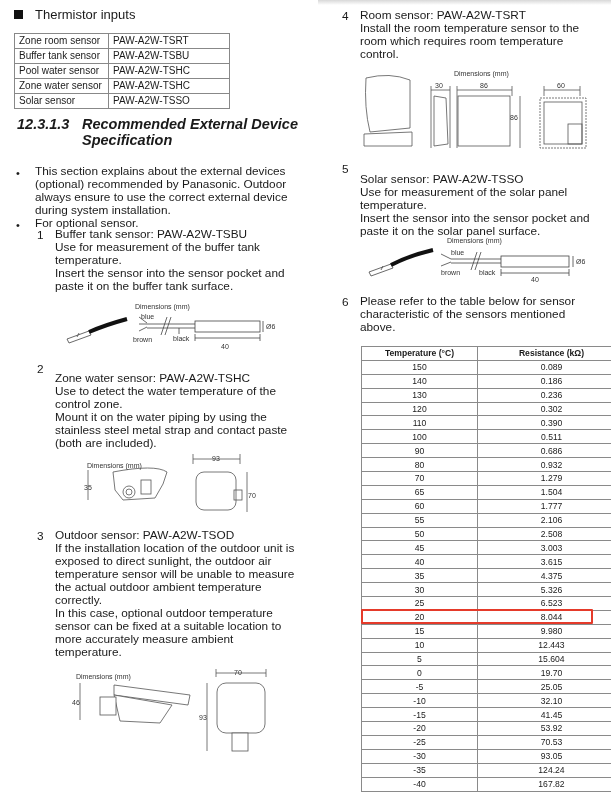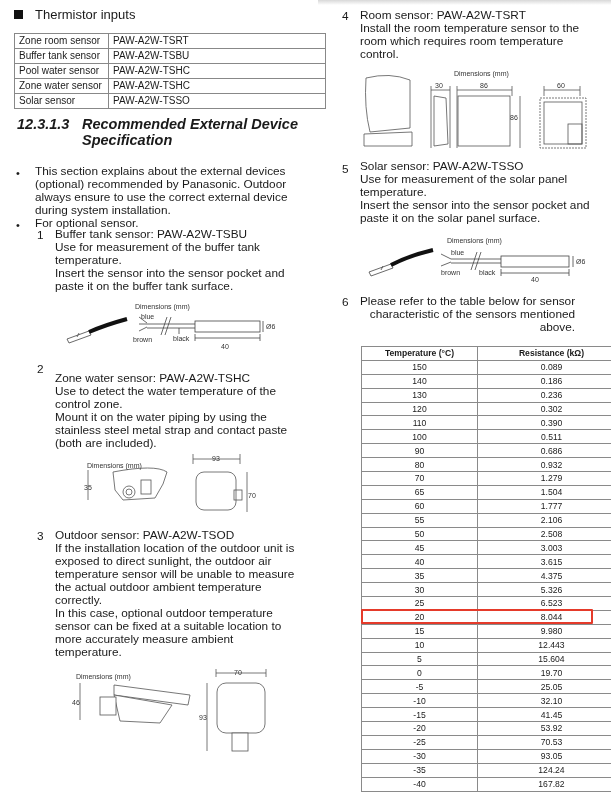--- a/index.html
+++ b/index.html
@@ -8,21 +8,21 @@
 
   .topshade { position: absolute; left: 318px; top: 0; width: 293px; height: 5px;
     background: linear-gradient(#d8d8d8, #ffffff); }
 
   .abs { position: absolute; }
 
   
   .thermistor-title { left: 14px; top: 7px; font-size: 13px; display: flex; align-items: center; gap: 12px; }
   .sq { width: 9px; height: 9px; background: #111; display: inline-block; }
 
-  table.therm { position: absolute; left: 14px; top: 33px; width: 312px; border-collapse: collapse; font-size: 10px; }
+  table.therm { position: absolute; left: 14px; top: 33px; width: 216px; border-collapse: collapse; font-size: 10px; }
   table.therm td { border: 1px solid #888; padding: 1px 4px; height: 14px; line-height: 12px; }
   table.therm td:first-child { width: 94px; }
 
   .sec-heading { left: 17px; top: 116px; font-size: 14.5px; font-weight: bold; font-style: italic; line-height: 16px; }
   .sec-heading .num { display: inline-block; width: 65px; }
   .sec-heading .t2 { padding-left: 65px; display: block; }
 
   .para { font-size: 11.8px; line-height: 13px; }
   .bullet { position: absolute; left: 16px; font-size: 11px; }
   .bl { left: 35px; width: 270px; }
@@ -124,29 +124,29 @@
       <div>temperature.</div>
     </div>
     <div class="item-num" style="left: 342px; top: 9px;">4</div>
     <div class="item-text" style="left: 360px; top: 9px;">
       <div>Room sensor: PAW-A2W-TSRT</div>
       <div>Install the room temperature sensor to the</div>
       <div>room which requires room temperature</div>
       <div>control.</div>
     </div>
     <div class="item-num" style="left: 342px; top: 162px;">5</div>
-    <div class="item-text" style="left: 360px; top: 160px;">
+    <div class="item-text" style="left: 360px; top: 173px;">
       <div>Solar sensor: PAW-A2W-TSSO</div>
       <div>Use for measurement of the solar panel</div>
       <div>temperature.</div>
       <div>Insert the sensor into the sensor pocket and</div>
       <div>paste it on the solar panel surface.</div>
     </div>
     <div class="item-num" style="left: 342px; top: 295px;">6</div>
-    <div class="item-text" style="left: 360px; top: 295px; text-align: right;">
+    <div class="item-text" style="left: 360px; top: 295px;">
       <div>Please refer to the table below for sensor</div>
       <div>characteristic of the sensors mentioned</div>
       <div>above.</div>
     </div>
   </div>
 
 <svg class="abs" style="left:55px;top:297px" width="230" height="60">
   <g stroke="#444" fill="none" stroke-width="0.8">
     <path d="M12 42 L34 34 L36 38 L14 46 Z" fill="#fff"></path>
     <line x1="22" y1="40" x2="24" y2="36"></line>

